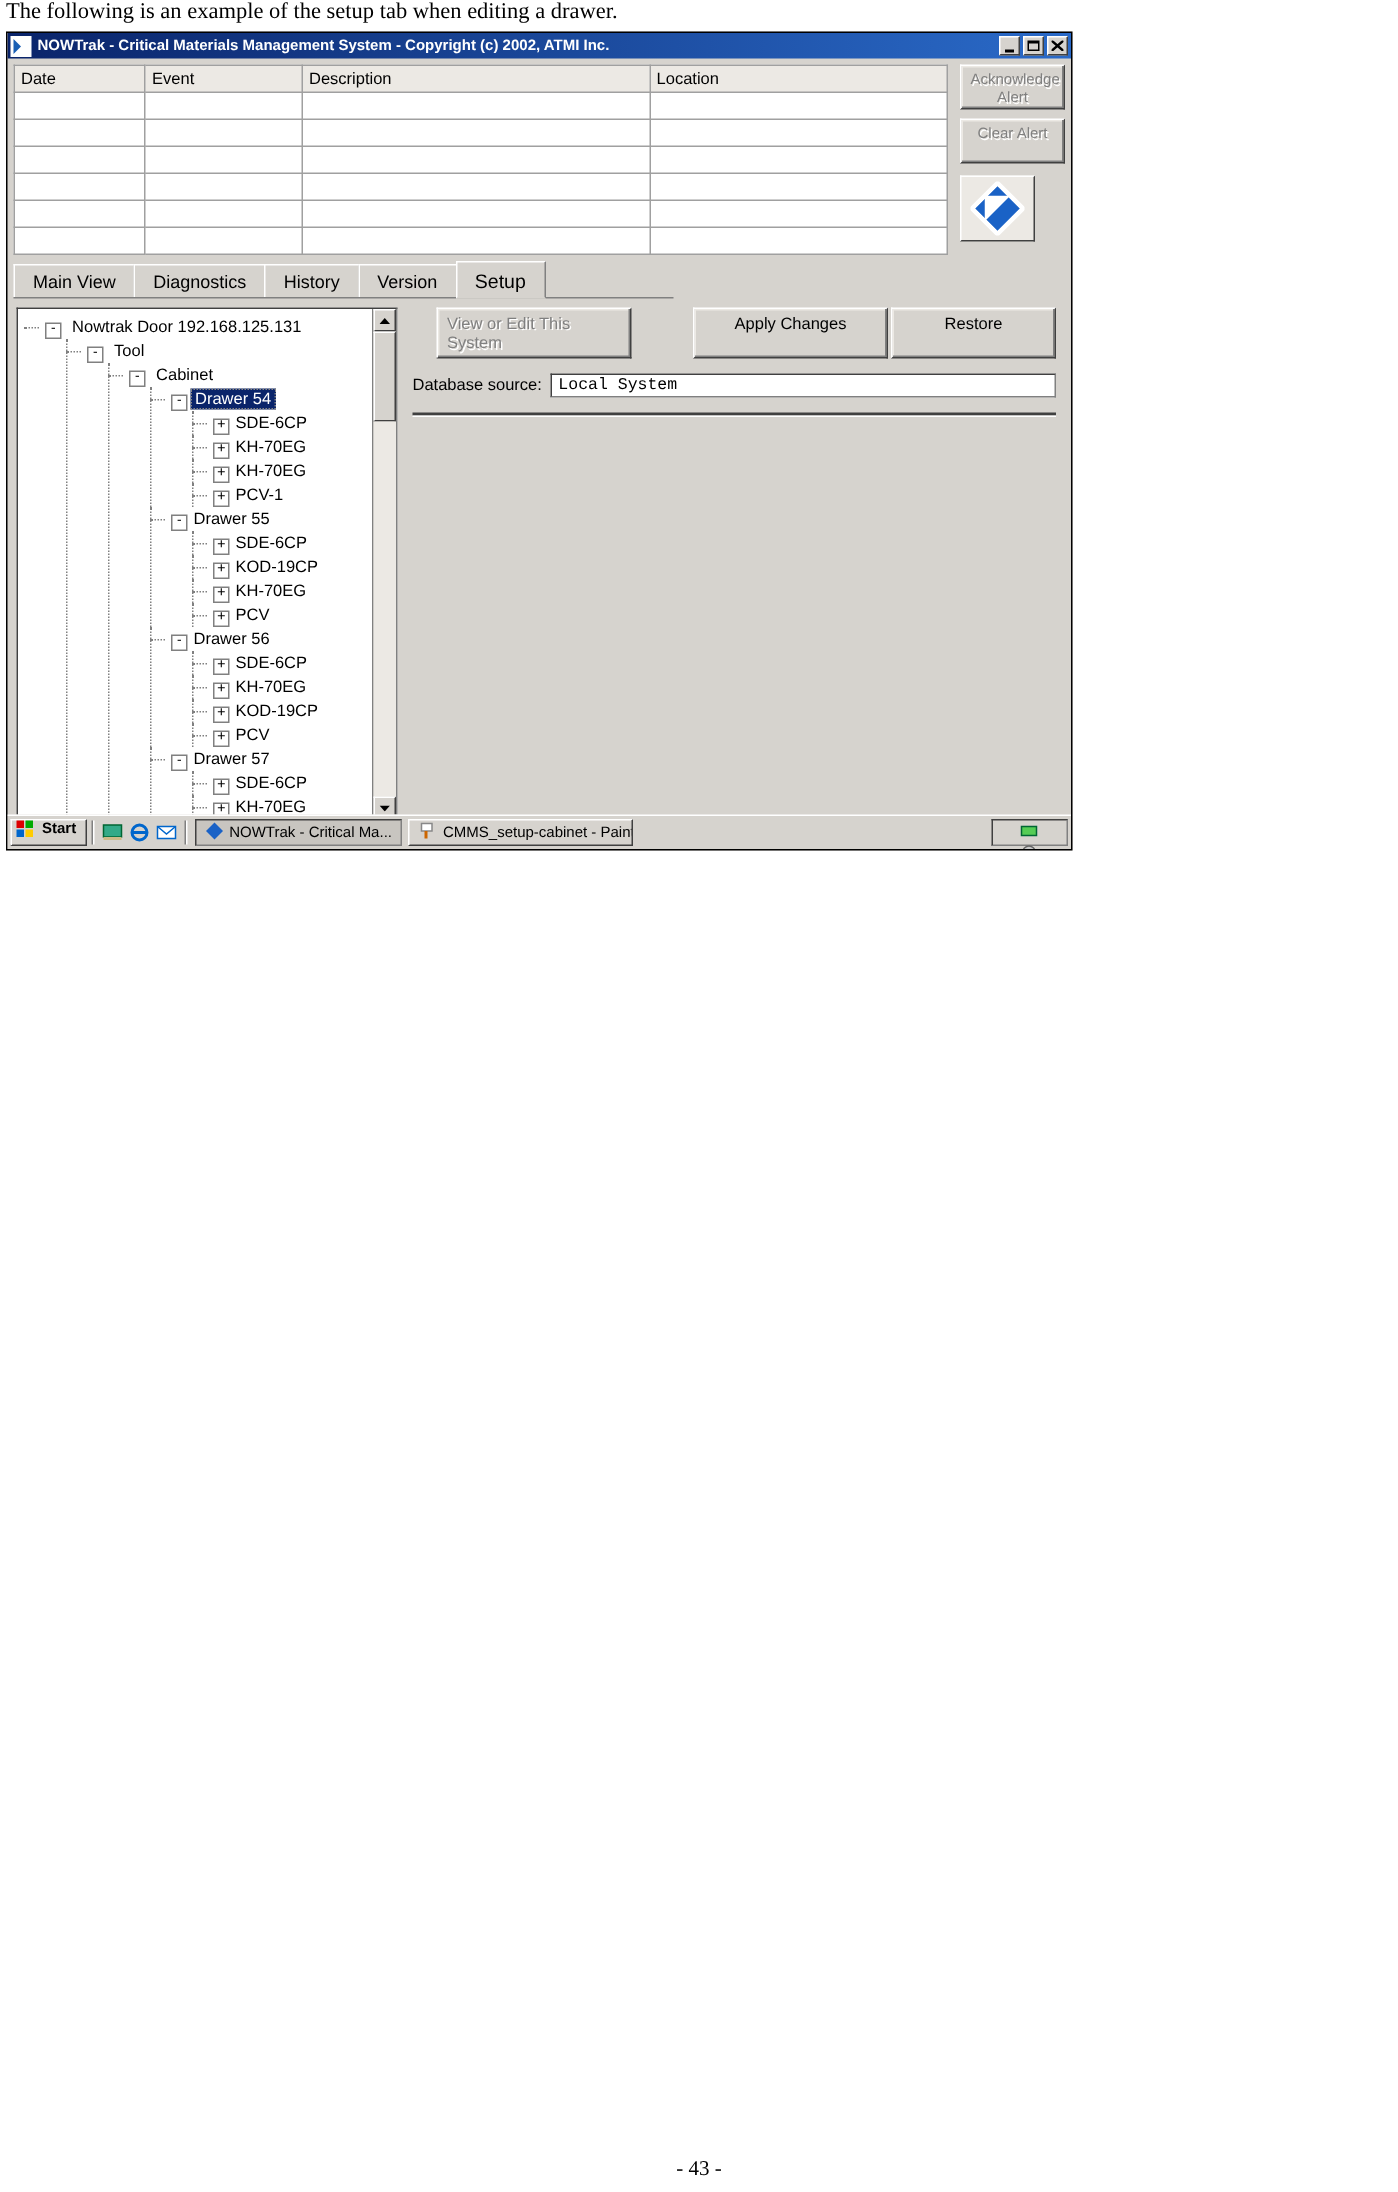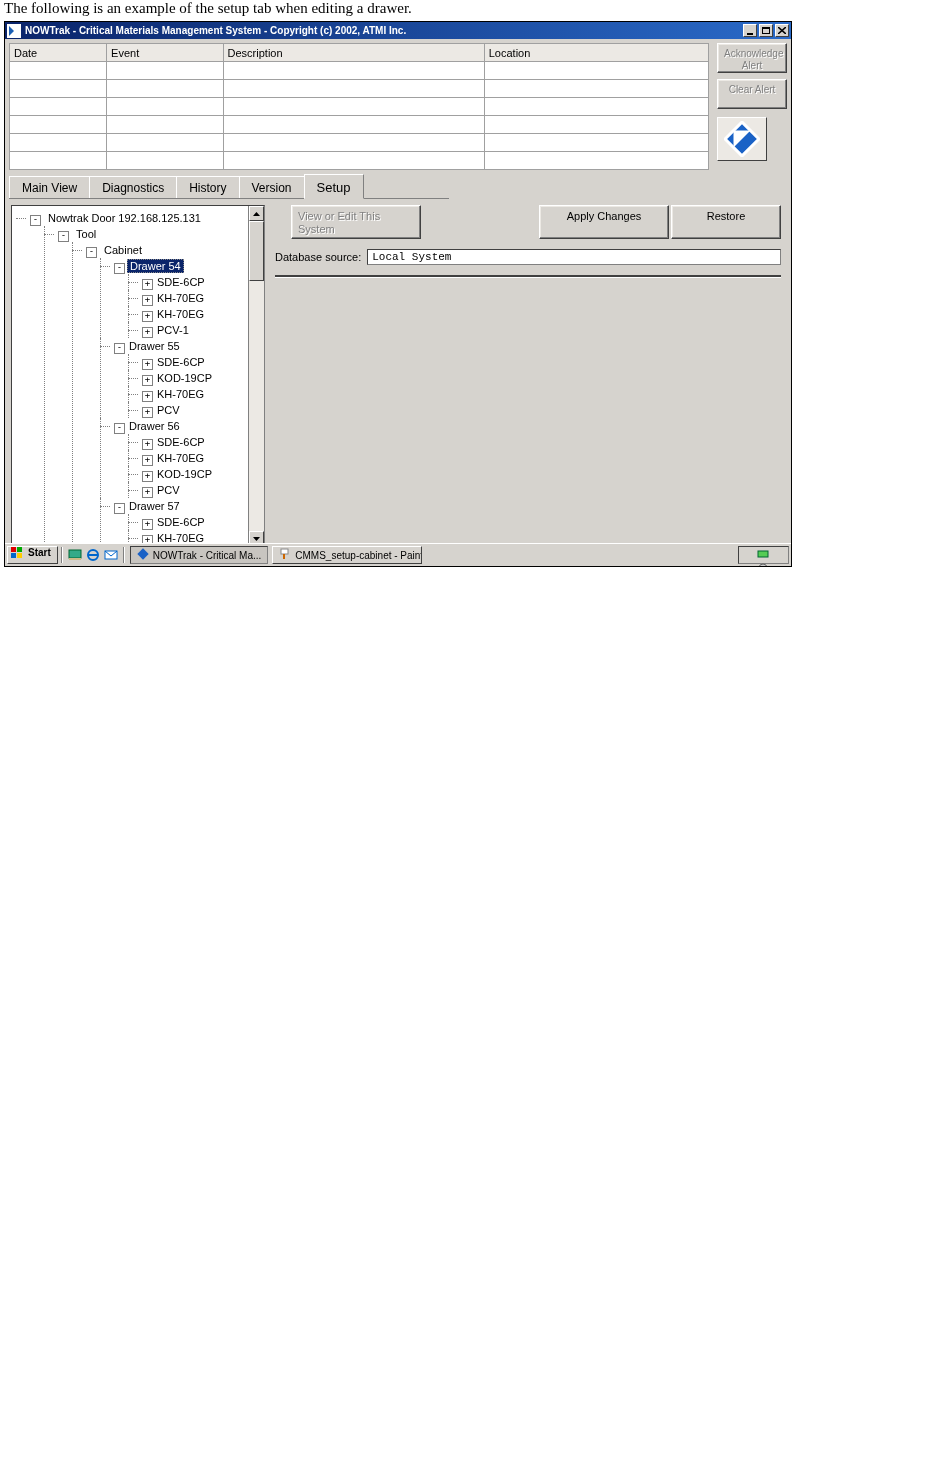--- a/index.html
+++ b/index.html
@@ -29,21 +29,21 @@
     left: 0;
     width: 932px;
     text-align: center;
     font-family: "Times New Roman", serif;
     font-size: 14px;
   }
 
   
   .shot {
     border: 1px solid #000;
-    width: 788px;
+    width: 711px;
     height: 546px;
     margin: 2px 0 0 4px;
     box-sizing: border-box;
     font-family: Tahoma, Arial, sans-serif;
     font-size: 11px;
     background: #d6d3ce;
     position: relative;
     overflow: hidden;
   }
 
@@ -557,13 +557,14 @@
           <svg width="12" height="12">
               <rect x="2" y="2" width="8" height="8" fill="#eee" stroke="#666"></rect>
             </svg>
         </span>
         <span class="clock">3:26 PM</span>
       </div>
     </div>
 
   </div>
 
+  <div class="page-number">- 43 -</div>
 </div>
 
 </body></html>

